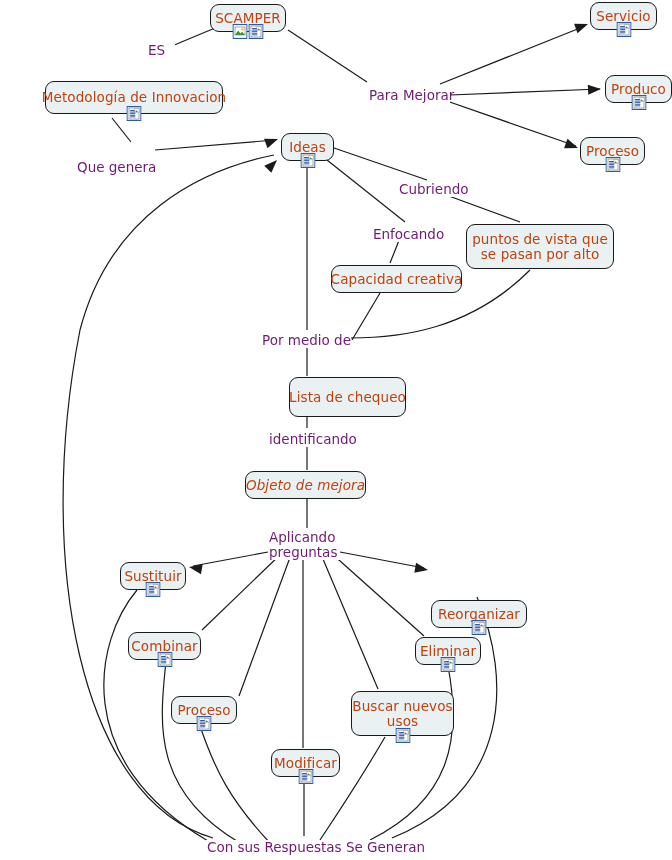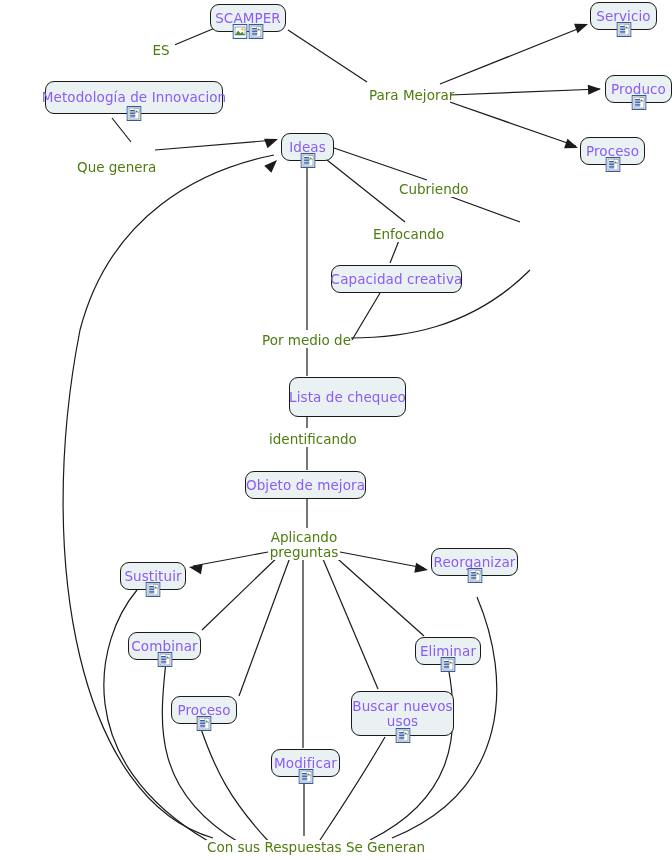--- a/index.html
+++ b/index.html
@@ -29,34 +29,34 @@
   .node {
     position: absolute;
     box-sizing: border-box;
     background: #eaf1f3;
     border: 1px solid #1a1a1a;
     border-radius: 9px;
     display: flex;
     align-items: center;
     justify-content: center;
     text-align: center;
-    color: #8b5cf6;
+    color: #c2410c;
     font-size: 13.5px;
     line-height: 15px;
     letter-spacing: 0.1px;
     padding: 0 7px;
     white-space: pre;
     z-index: 3;
   }
   .linklabel {
     position: absolute;
-    color: #4d7c0f;
+    color: #701a75;
     font-size: 13.5px;
     line-height: 15px;
-    text-align: center;
+    text-align: left;
     background: #ffffff;
     white-space: pre;
     z-index: 4;
     padding: 0 1px;
   }
   .node-icons {
     position: absolute;
     left: 50%;
     transform: translateX(-50%);
     bottom: -8px;
@@ -180,35 +180,37 @@
           <rect x="0.5" y="0.5" width="14" height="14" fill="#ffffff" stroke="#2a5caa" stroke-width="1.2"></rect>
           <rect x="2.5" y="2" width="10" height="11" fill="#ffffff" stroke="#6b6b6b" stroke-width="0.6"></rect>
           <rect x="3.6" y="4" width="5.2" height="0.9" fill="#15489b"></rect>
           <rect x="3.6" y="5.6" width="5.2" height="0.9" fill="#15489b"></rect>
           <rect x="3.6" y="7.2" width="5.2" height="0.9" fill="#15489b"></rect>
           <rect x="3.6" y="8.8" width="5.2" height="0.9" fill="#15489b"></rect>
           <rect x="3.6" y="10.4" width="5.2" height="0.9" fill="#15489b"></rect>
           <rect x="8.4" y="2.6" width="4.2" height="3.6" fill="#ffffff" stroke="#8a8a8a" stroke-width="0.5"></rect>
           <path d="M8.8,6 L10,4.2 L11,5.4 L12.2,6 Z" fill="#3f8f3f"></path>
         </svg></div></div>
+    <div class="node" style="left: 466px; top: 224px; width: 148px; height: 45px; background: rgb(234, 241, 243); border-color: rgb(26, 26, 26);"><span>puntos de vista que
+se pasan por alto</span></div>
     <div class="node" style="left: 331px; top: 265px; width: 131px; height: 28px; background: rgb(234, 241, 243); border-color: rgb(26, 26, 26);"><span>Capacidad creativa</span></div>
     <div class="node" style="left: 249px; top: 377px; width: 117px; height: 40px; background: rgb(234, 241, 243); border-color: rgb(26, 26, 26); margin-left: 40px;"><span>Lista de chequeo</span></div>
-    <div class="node" style="left: 245px; top: 471px; width: 121px; height: 28px; background: rgb(234, 241, 243); border-color: rgb(26, 26, 26);"><span>Objeto de mejora</span></div>
+    <div class="node" style="left: 245px; top: 471px; width: 121px; height: 28px; background: rgb(234, 241, 243); border-color: rgb(26, 26, 26); font-style: italic;"><span>Objeto de mejora</span></div>
     <div class="node" style="left: 120px; top: 562px; width: 66px; height: 28px; background: rgb(234, 241, 243); border-color: rgb(26, 26, 26);"><span>Sustituir</span><div class="node-icons"><svg class="icon" viewBox="0 0 15 15">
           <rect x="0.5" y="0.5" width="14" height="14" fill="#ffffff" stroke="#2a5caa" stroke-width="1.2"></rect>
           <rect x="2.5" y="2" width="10" height="11" fill="#ffffff" stroke="#6b6b6b" stroke-width="0.6"></rect>
           <rect x="3.6" y="4" width="5.2" height="0.9" fill="#15489b"></rect>
           <rect x="3.6" y="5.6" width="5.2" height="0.9" fill="#15489b"></rect>
           <rect x="3.6" y="7.2" width="5.2" height="0.9" fill="#15489b"></rect>
           <rect x="3.6" y="8.8" width="5.2" height="0.9" fill="#15489b"></rect>
           <rect x="3.6" y="10.4" width="5.2" height="0.9" fill="#15489b"></rect>
           <rect x="8.4" y="2.6" width="4.2" height="3.6" fill="#ffffff" stroke="#8a8a8a" stroke-width="0.5"></rect>
           <path d="M8.8,6 L10,4.2 L11,5.4 L12.2,6 Z" fill="#3f8f3f"></path>
         </svg></div></div>
-    <div class="node" style="left: 431px; top: 548px; width: 87px; height: 28px; background: rgb(234, 241, 243); border-color: rgb(26, 26, 26);"><span>Reorganizar</span><div class="node-icons"><svg class="icon" viewBox="0 0 15 15">
+    <div class="node" style="left: 431px; top: 600px; width: 96px; height: 28px; background: rgb(234, 241, 243); border-color: rgb(26, 26, 26);"><span>Reorganizar</span><div class="node-icons"><svg class="icon" viewBox="0 0 15 15">
           <rect x="0.5" y="0.5" width="14" height="14" fill="#ffffff" stroke="#2a5caa" stroke-width="1.2"></rect>
           <rect x="2.5" y="2" width="10" height="11" fill="#ffffff" stroke="#6b6b6b" stroke-width="0.6"></rect>
           <rect x="3.6" y="4" width="5.2" height="0.9" fill="#15489b"></rect>
           <rect x="3.6" y="5.6" width="5.2" height="0.9" fill="#15489b"></rect>
           <rect x="3.6" y="7.2" width="5.2" height="0.9" fill="#15489b"></rect>
           <rect x="3.6" y="8.8" width="5.2" height="0.9" fill="#15489b"></rect>
           <rect x="3.6" y="10.4" width="5.2" height="0.9" fill="#15489b"></rect>
           <rect x="8.4" y="2.6" width="4.2" height="3.6" fill="#ffffff" stroke="#8a8a8a" stroke-width="0.5"></rect>
           <path d="M8.8,6 L10,4.2 L11,5.4 L12.2,6 Z" fill="#3f8f3f"></path>
         </svg></div></div>

